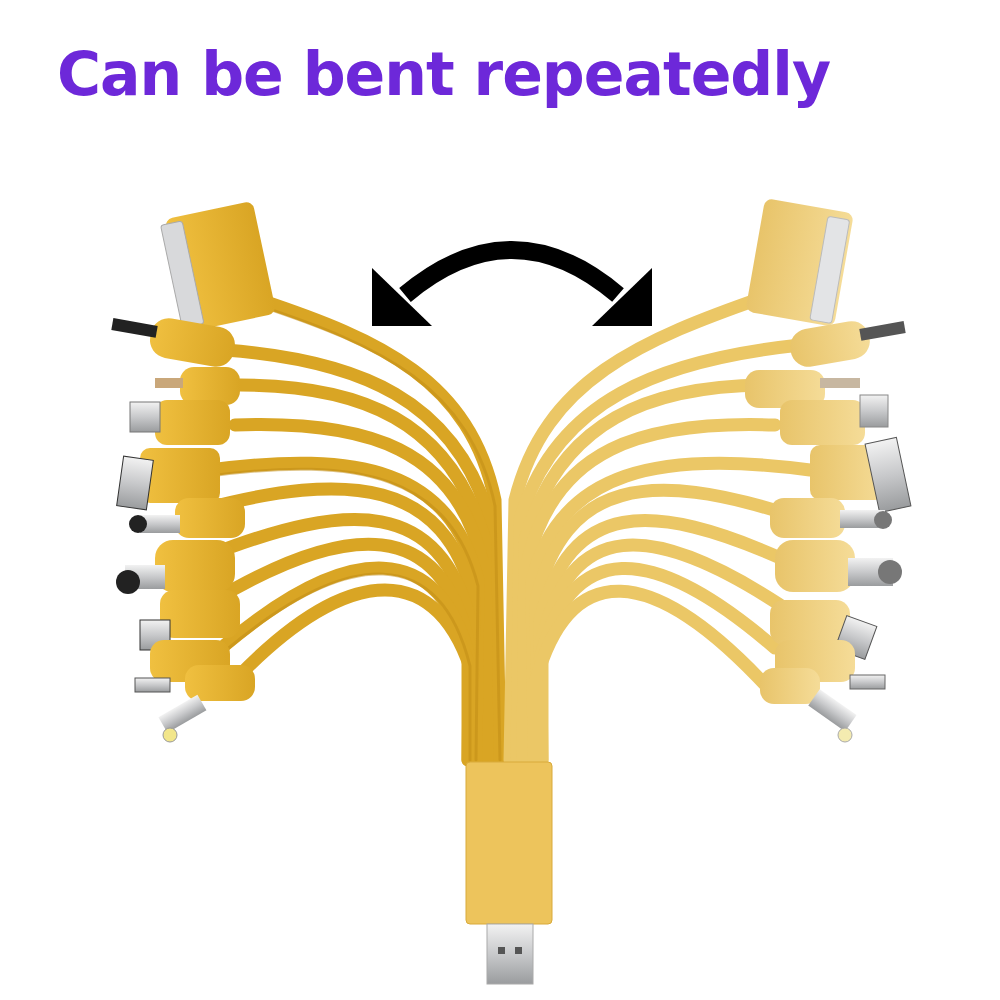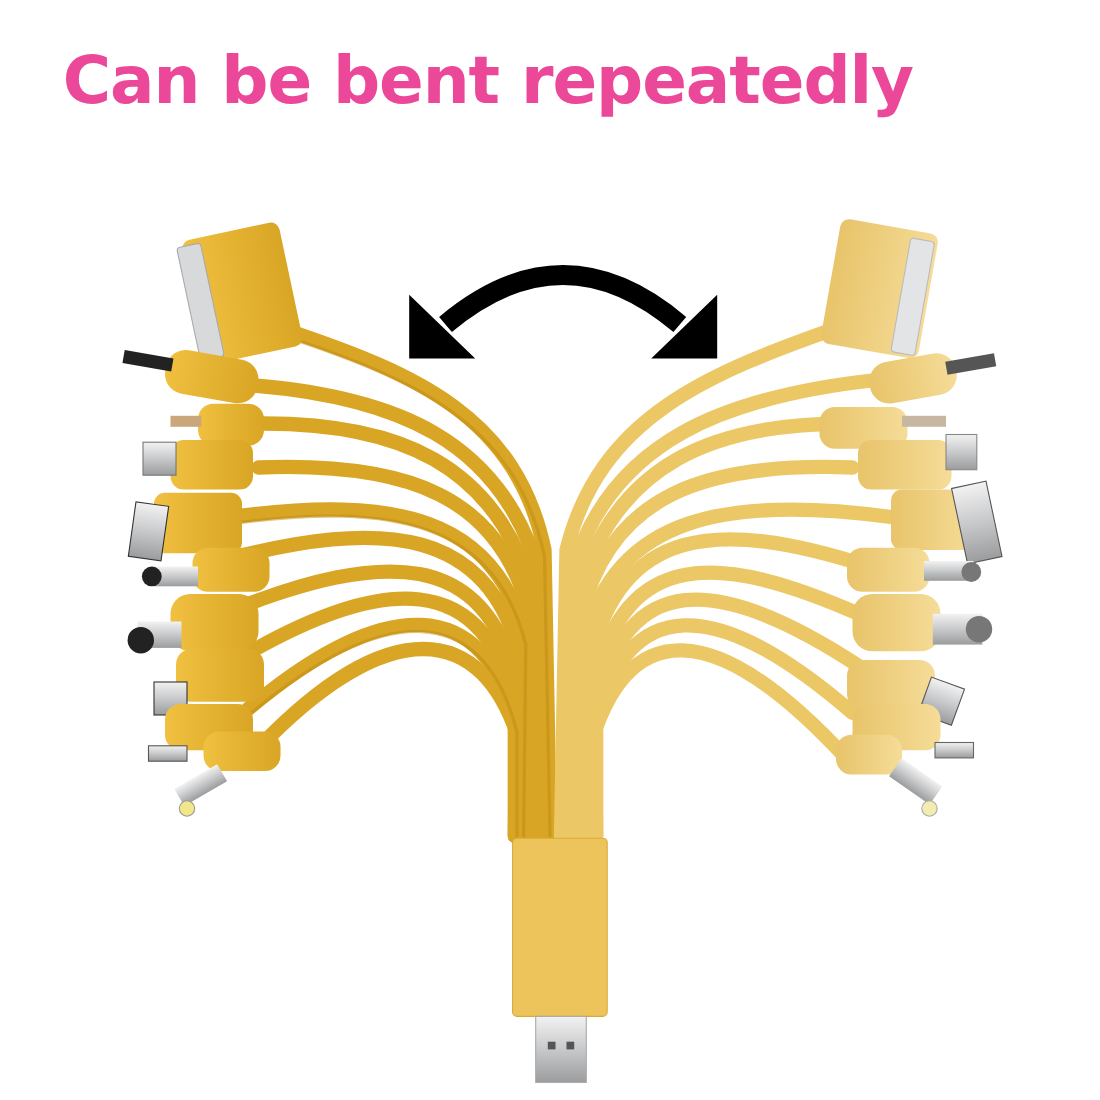--- a/index.html
+++ b/index.html
@@ -1,20 +1,20 @@
 <!DOCTYPE html>
 <html><head>
 <meta charset="utf-8">
 <style>
   html, body { margin:0; padding:0; background:#ffffff; }
   body { width:1000px; height:1000px; position:relative; overflow:hidden; font-family:"DejaVu Sans", sans-serif; }
   .title {
     position:absolute; left:0; top:34px; width:887px; text-align:center;
     font-family:"DejaVu Sans", sans-serif; font-weight:bold; font-size:60px;
-    letter-spacing:-1px; color:#ec4899; line-height:80px;
+    letter-spacing:-1px; color:#6d28d9; line-height:80px;
   }
   svg.scene { position:absolute; left:0; top:0; }
 </style>
 </head>
 <body>
 
 <div class="title">Can be bent repeatedly</div>
 
 <svg class="scene" width="1000" height="1000" viewBox="0 0 1000 1000">
   <defs>

